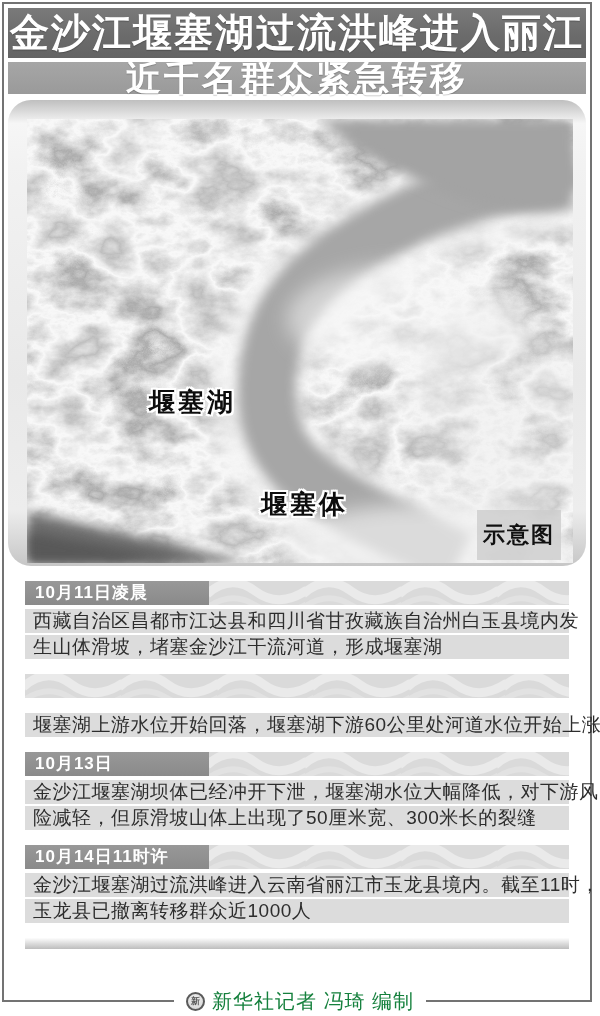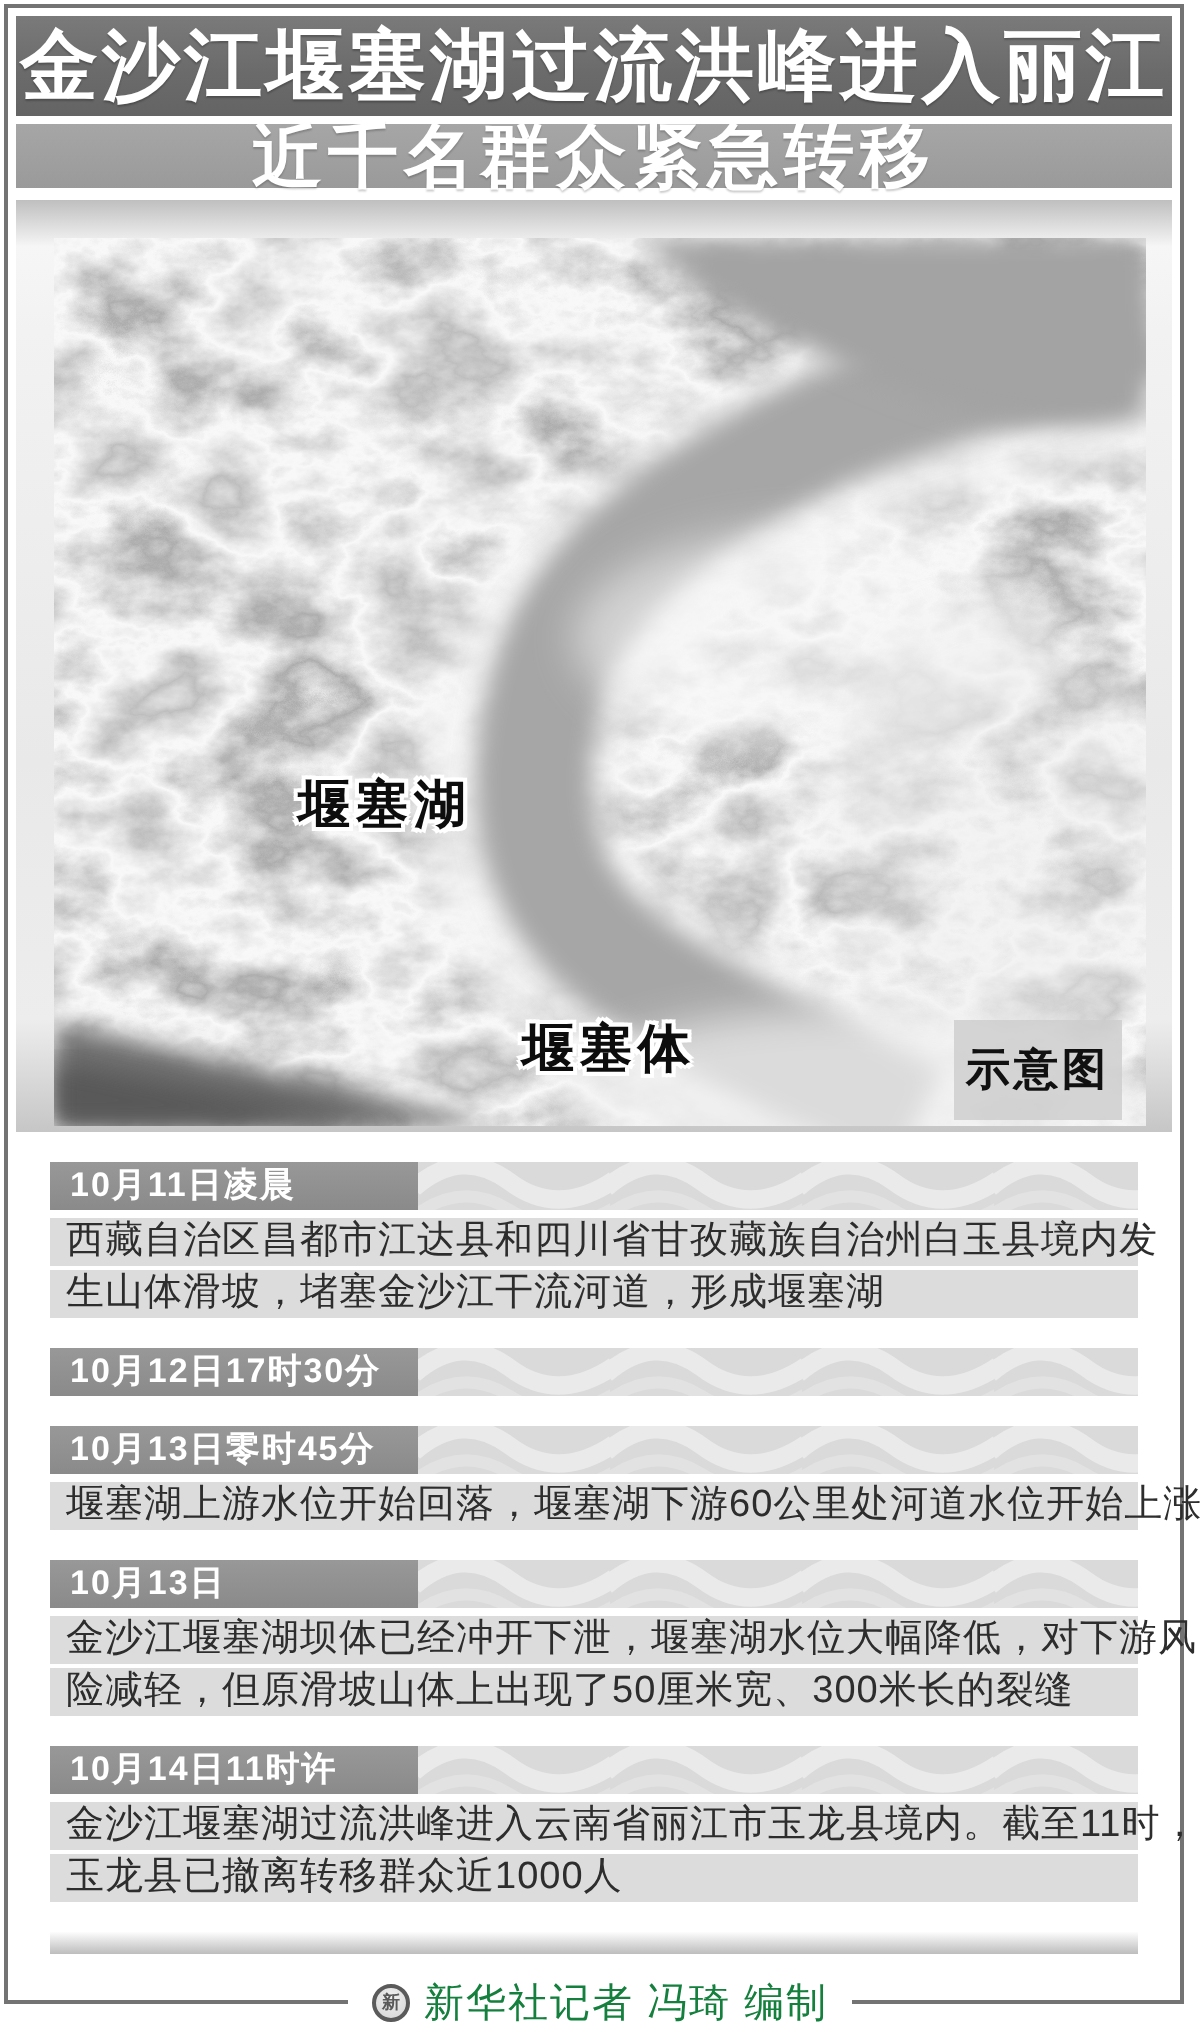--- a/index.html
+++ b/index.html
@@ -39,36 +39,37 @@
     white-space:nowrap;
     text-shadow:0 1px 1px rgba(0,0,0,.2);
   }
   
   .figure-mat{
     margin-top:6px;
     height:466px;
     background:linear-gradient(180deg,#bfbfbf 0%,#f6f6f6 5%,#f2f2f2 14%,#e9e9e9 60%,#ededed 88%,#c6c6c6 100%);
     box-sizing:border-box;
     padding:19px 19px 3px 19px;
+    border-radius:23px;
   }
   .photo{
     position:relative;width:546px;height:444px;
     background:#cfcfcf;overflow:hidden;
   }
   .photo svg.terrain{display:block;width:546px;height:444px;}
   .map-label{
     position:absolute;
     font-size:26px;font-weight:bold;color:#0d0d0d;letter-spacing:3px;
     text-shadow:
       -2px -2px 0 #fff, 2px -2px 0 #fff, -2px 2px 0 #fff, 2px 2px 0 #fff,
       -2px 0 0 #fff, 2px 0 0 #fff, 0 -2px 0 #fff, 0 2px 0 #fff;
     white-space:nowrap;
   }
   .lake-label{left:122px;top:266px;}
-  .barrier-label{left:234px;top:388px;}
+  .barrier-label{left:234px;top:368px;}
   .schematic-tag{
     position:absolute;right:12px;bottom:3px;
     background:rgba(205,205,205,.82);
     color:#111;font-size:22px;font-weight:bold;letter-spacing:2px;
     padding:12px 6px;line-height:26px;white-space:nowrap;
   }
   
   .timeline{margin:15px 17px 0 17px;}
   .entry{margin-bottom:15px;}
   .entry-header{
@@ -199,38 +200,29 @@
           </div>
       </div>
       <div class="entry-body">
         <span class="body-line">西藏自治区昌都市江达县和四川省甘孜藏族自治州白玉县境内发</span>
         <span class="body-line">生山体滑坡，堵塞金沙江干流河道，形成堰塞湖</span>
       </div>
     </div>
 
     <div class="entry">
       <div class="entry-header">
-        <div class="date-badge">10月12日17时30分</div>
-        <div class="wave-band">
-            <svg preserveAspectRatio="none">
-              <rect width="100%" height="24" fill="url(#wavepat)"></rect>
-            </svg>
-          </div>
-      </div>
-    </div>
-
-    <div class="entry">
-      <div class="entry-header">
-        <div class="date-badge">10月13日零时45分</div>
-        <div class="wave-band">
-            <svg preserveAspectRatio="none">
-              <rect width="100%" height="24" fill="url(#wavepat)"></rect>
-            </svg>
-          </div>
-      </div>
+        <div class="wave-band">
+            <svg preserveAspectRatio="none">
+              <rect width="100%" height="24" fill="url(#wavepat)"></rect>
+            </svg>
+          </div>
+      </div>
+    </div>
+
+    <div class="entry">
       <div class="entry-body">
         <span class="body-line">堰塞湖上游水位开始回落，堰塞湖下游60公里处河道水位开始上涨</span>
       </div>
     </div>
 
     <div class="entry">
       <div class="entry-header">
         <div class="date-badge">10月13日</div>
         <div class="wave-band">
             <svg preserveAspectRatio="none">

